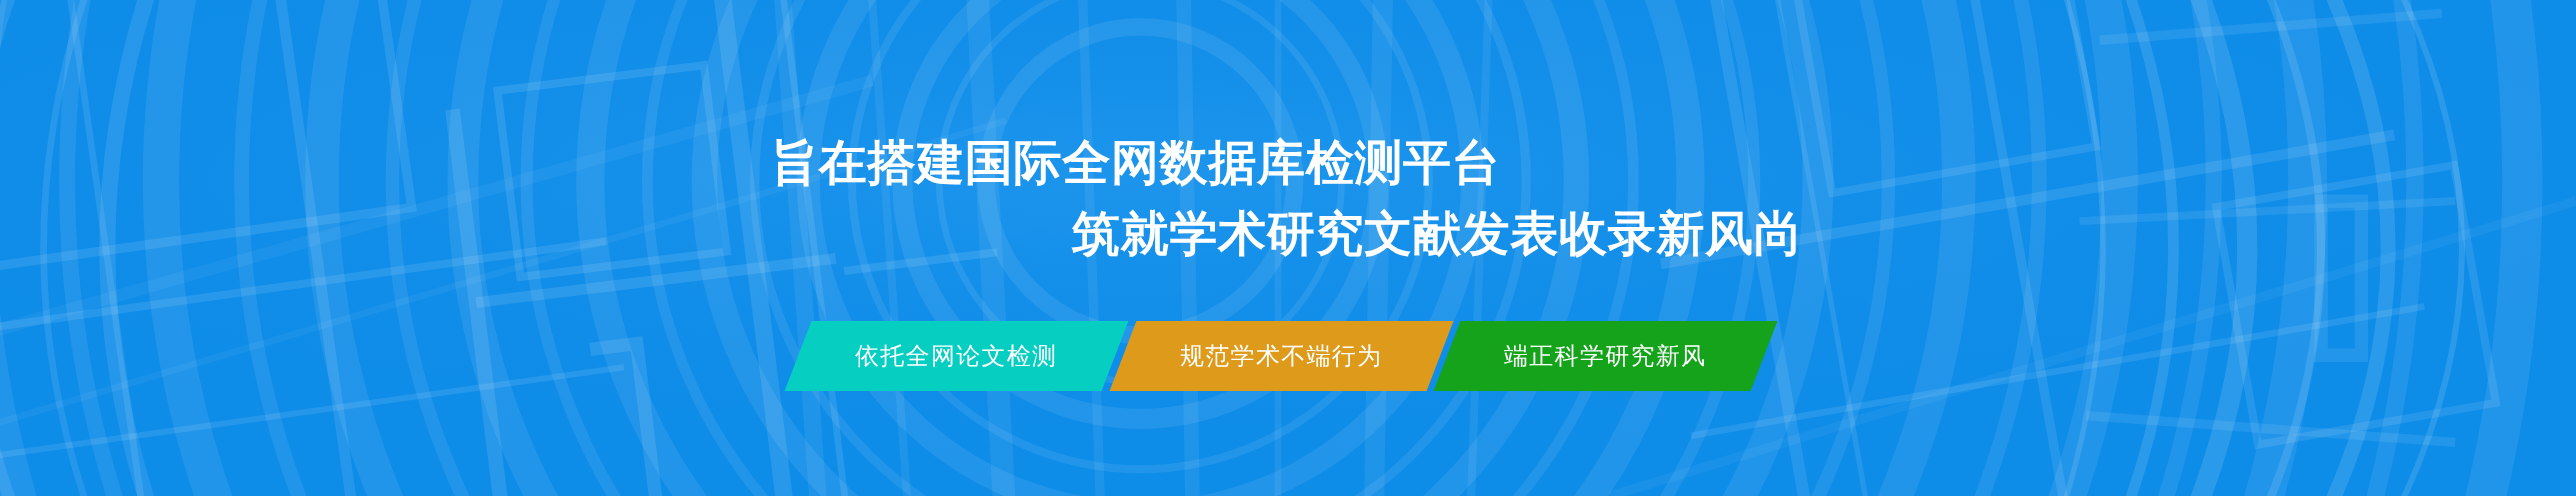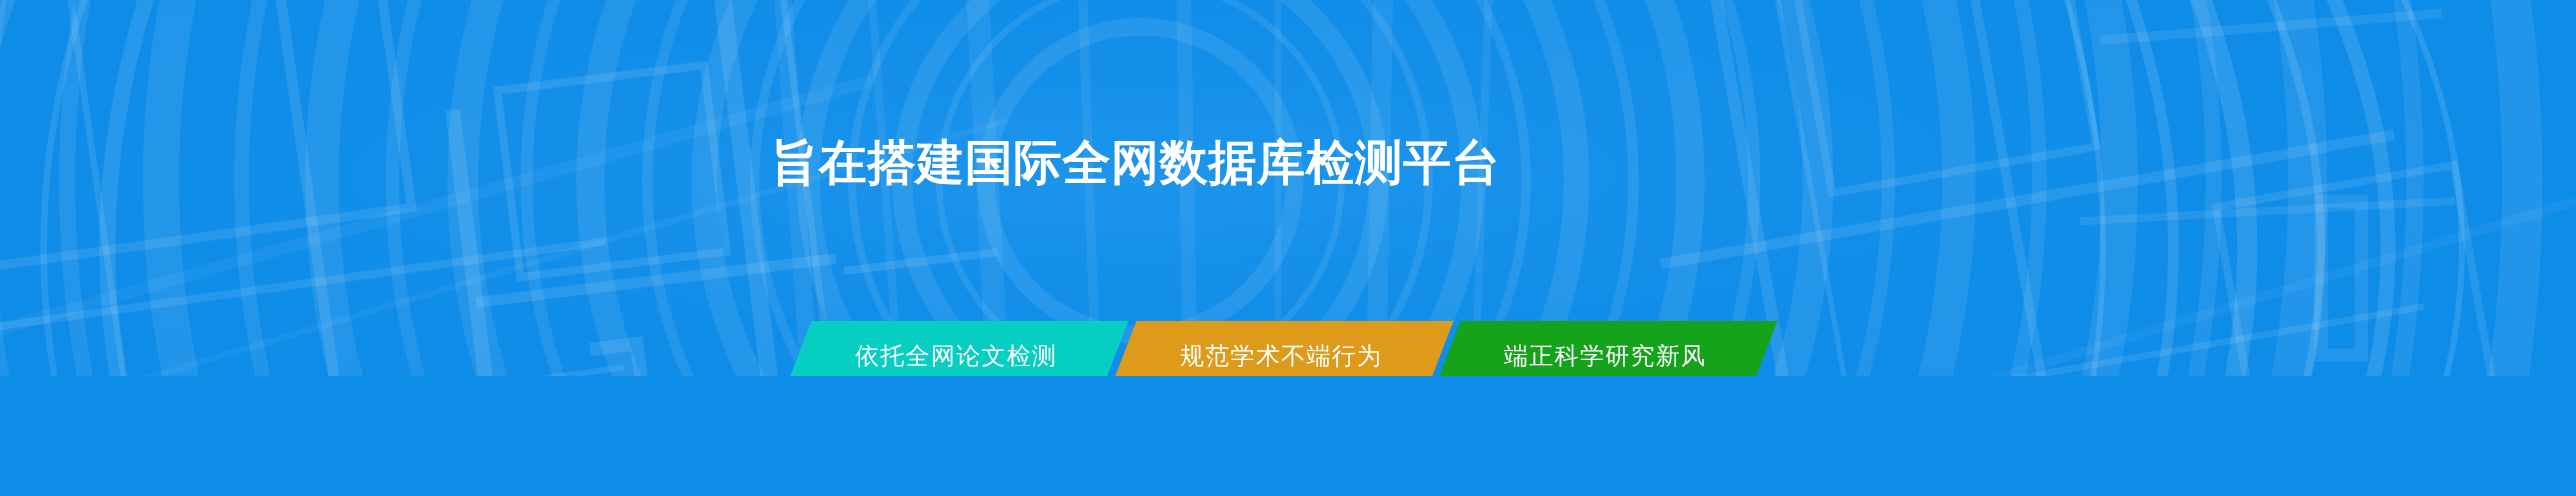--- a/index.html
+++ b/index.html
@@ -3,21 +3,21 @@
 <meta charset="utf-8">
 <style>
   html, body {
     margin: 0;
     padding: 0;
     background: #0d8ce8;
   }
   #banner {
     position: relative;
     width: 2576px;
-    height: 376px;
+    height: 496px;
     overflow: hidden;
     background: #0d8ce8;
     font-family: Liberation Sans, sans-serif;
   }
   #bg-svg {
     position: absolute;
     inset: 0;
     width: 2576px;
     height: 496px;
     display: block;
@@ -182,20 +182,21 @@
         <path d="M-100 660 L1500 180" stroke-width="10"></path>
         <path d="M2400 740 L3840 300" stroke-width="14"></path>
       </g>
     </g>
   </svg>
 
   <div class="content">
 
     <div class="headline" style="color: rgb(255, 255, 255);">
       <span class="headline-line hl-1">旨在搭建国际全网数据库检测平台</span>
+      <span class="headline-line hl-2">筑就学术研究文献发表收录新风尚</span>
     </div>
 
     <div class="tagstrip">
       <div class="tag tag-0" style="background: rgb(6, 207, 194);">
         <span class="tag-label" style="color: rgb(255, 255, 255);">依托全网论文检测</span>
       </div>
       <div class="tag tag-1" style="background: rgb(221, 154, 27);">
         <span class="tag-label" style="color: rgb(255, 255, 255);">规范学术不端行为</span>
       </div>
       <div class="tag tag-2" style="background: rgb(20, 163, 26);">

